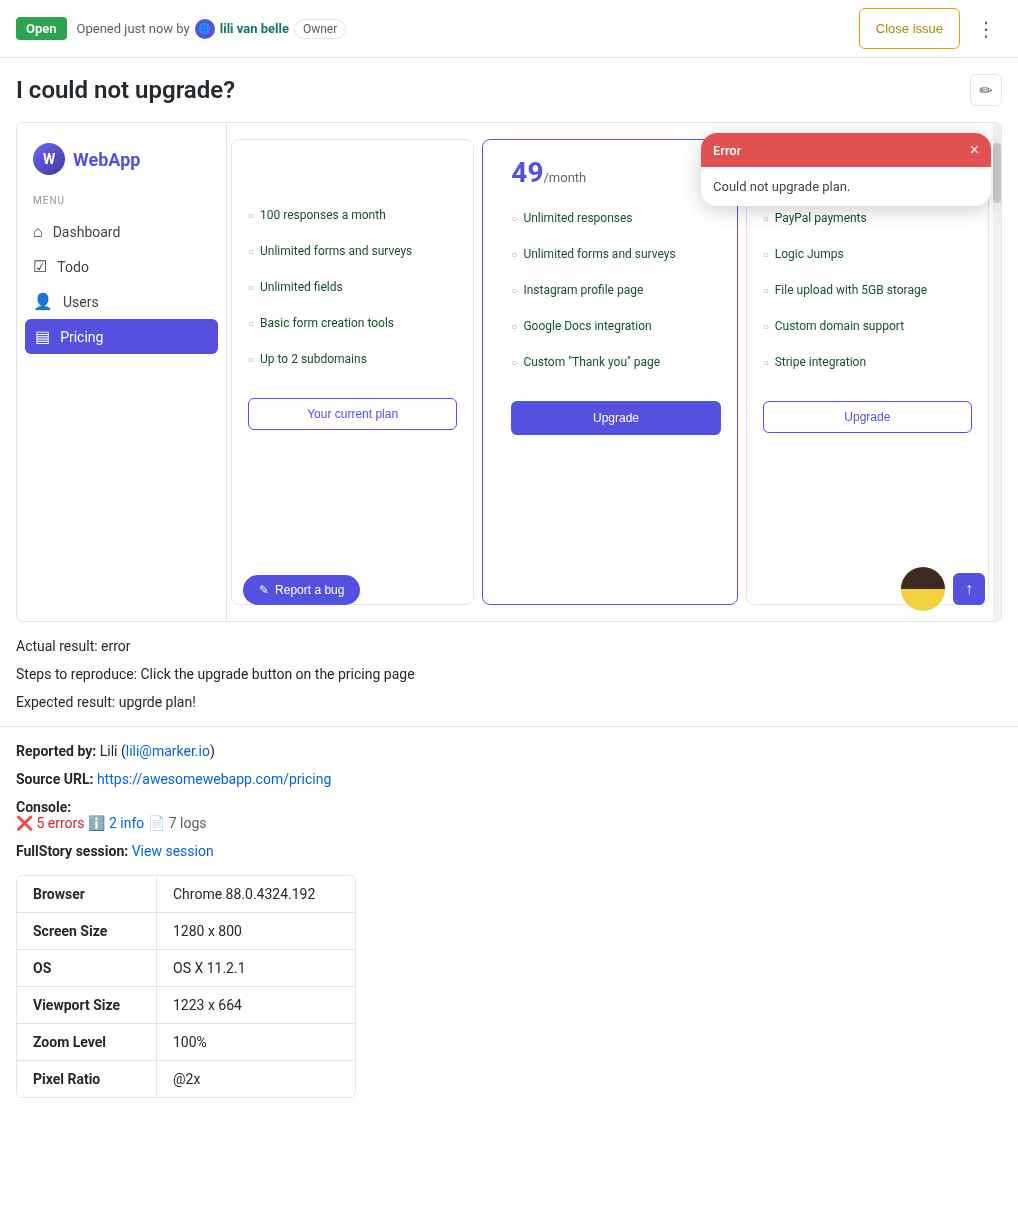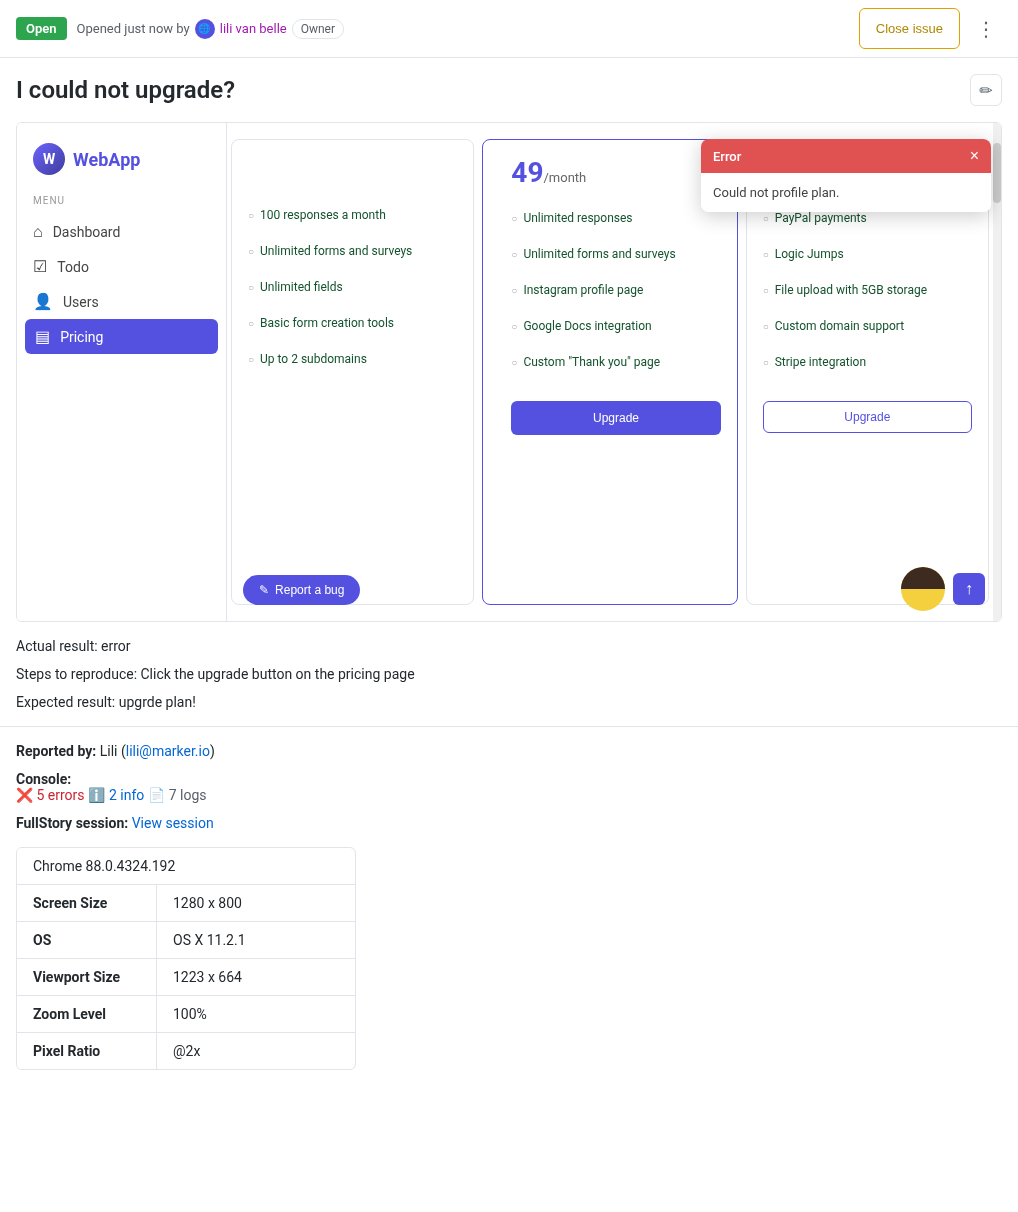--- a/index.html
+++ b/index.html
@@ -10,21 +10,21 @@
       gap: 10px;
     }
     .badge-open {
       background: #2da44e; color: #fff; border-radius: 4px; padding: 4px 10px; font-size: 13px; font-weight: 600;
     }
     .opened-by { font-size: 13px; color: #586069; display: flex; align-items: center; gap: 5px; }
     .user-avatar-globe {
       width: 20px; height: 20px; border-radius: 50%; background: #5451e0; display: inline-flex; align-items: center; justify-content: center;
       font-size: 10px; color: #fff;
     }
-    .user-name { color: #a21caf; font-weight: 400; font-size: 13px; }
+    .user-name { color: #0f766e; font-weight: 700; font-size: 13px; }
     .owner-badge {
       border: 1px solid #e1e4e8; border-radius: 20px; padding: 2px 8px; font-size: 12px; color: #586069;
     }
     .spacer { flex: 1; }
     .close-issue-btn {
       border: 1px solid #e0a000; color: #b08800; background: #fff; border-radius: 6px; padding: 12px 16px;
       font-size: 13px; font-weight: 500; cursor: pointer;
     }
     .more-btn {
       background: none; border: none; cursor: pointer; font-size: 20px; color: #586069; padding: 4px 6px;
@@ -85,21 +85,21 @@
     }
     .upgrade-btn-purple {
       background: #5451e0; color: #fff; border: none; border-radius: 6px; padding: 10px; width: 100%; font-size: 12px; cursor: pointer; margin-top: 10px;
     }
     .upgrade-btn-outline {
       background: #fff; color: #5451e0; border: 1px solid #5451e0; border-radius: 6px; padding: 8px; width: 100%; font-size: 12px; cursor: pointer; margin-top: 10px;
     }
 
     
     .error-dialog {
-      position: absolute; top: 16px; right: 10px; width: 290px; border-radius: 8px; overflow: hidden; box-shadow: 0 4px 20px rgba(0,0,0,0.2); z-index: 10;
+      position: absolute; top: 10px; right: 10px; width: 290px; border-radius: 16px; overflow: hidden; box-shadow: 0 4px 20px rgba(0,0,0,0.2); z-index: 10;
     }
     .error-header {
       background: #e05252; color: #fff; display: flex; align-items: center; justify-content: space-between; padding: 8px 12px; font-size: 13px; font-weight: 500;
     }
     .error-body { background: #fff; padding: 12px; font-size: 13px; color: #444; }
     .error-close { background: none; border: none; color: #fff; cursor: pointer; font-size: 16px; }
 
     
     .webapp-scrollbar { width: 8px; background: #f0f0f0; position: relative; }
     .webapp-scrollbar-thumb { width: 100%; height: 60px; background: #ccc; border-radius: 4px; position: absolute; top: 20px; }
@@ -194,20 +194,21 @@
     <div class="webapp-main">
       <div class="webapp-pricing-area">
 
         <div class="pricing-card">
           <div style="height:30px;"></div>
           <div class="pricing-feature">100 responses a month</div>
           <div class="pricing-feature">Unlimited forms and surveys</div>
           <div class="pricing-feature">Unlimited fields</div>
           <div class="pricing-feature">Basic form creation tools</div>
           <div class="pricing-feature">Up to 2 subdomains</div>
+          <button class="current-plan-btn">Your current plan</button>
         </div>
 
         <div class="pricing-card highlighted">
           <div class="pricing-price"><span style="font-size:28px;font-weight:700;color:#5451e0;">49</span><span style="font-size:13px;color:#666;">/month</span></div>
           <div class="pricing-feature">Unlimited responses</div>
           <div class="pricing-feature">Unlimited forms and surveys</div>
           <div class="pricing-feature">Instagram profile page</div>
           <div class="pricing-feature">Google Docs integration</div>
           <div class="pricing-feature">Custom "Thank you" page</div>
           <button class="upgrade-btn-purple">Upgrade</button>
@@ -227,21 +228,21 @@
           <div class="webapp-scrollbar-thumb"></div>
         </div>
       </div>
 
       <div class="error-dialog">
         <div class="error-header">
           <span>Error</span>
           <button class="error-close">×</button>
         </div>
         <div class="error-body">
-          <span>Could not profile plan.</span>
+          <span>Could not upgrade plan.</span>
         </div>
       </div>
 
       <button class="report-bug-btn">
         <span>✎</span>
         <span>Report a bug</span>
       </button>
 
       <div class="user-avatar-img">
         <div class="avatar-hair"></div>
@@ -259,20 +260,24 @@
   <p>Steps to reproduce: Click the upgrade button on the pricing page</p>
   <p>Expected result: upgrde plan!</p>
 </div>
 
 <hr class="divider">
 
 <div class="meta-section">
   <div class="meta-row">
     <span class="meta-label">Reported by:</span>
     <span> Lili (</span><a class="meta-link" href="#">lili@marker.io</a><span>)</span>
+  </div>
+  <div class="meta-row">
+    <span class="meta-label">Source URL:</span>
+    <span> </span><a class="meta-link" href="#">https://awesomewebapp.com/pricing</a>
   </div>
   <div class="meta-row">
     <span class="meta-label">Console:</span>
     <span class="console-row">
       <span class="console-errors">
         <span>❌</span>
         <span>5 errors</span>
       </span>
       <span class="console-info">
         <span>ℹ️</span>
@@ -285,20 +290,21 @@
     </span>
   </div>
   <div class="meta-row">
     <span class="meta-label">FullStory session:</span>
     <span> </span><a class="fullstory-link" href="#">View session</a>
   </div>
 </div>
 
 <div class="info-table">
   <div class="info-table-row">
+    <div class="info-table-key">Browser</div>
     <div class="info-table-val">Chrome 88.0.4324.192</div>
   </div>
   <div class="info-table-row">
     <div class="info-table-key">Screen Size</div>
     <div class="info-table-val">1280 x 800</div>
   </div>
   <div class="info-table-row">
     <div class="info-table-key">OS</div>
     <div class="info-table-val">OS X 11.2.1</div>
   </div>

